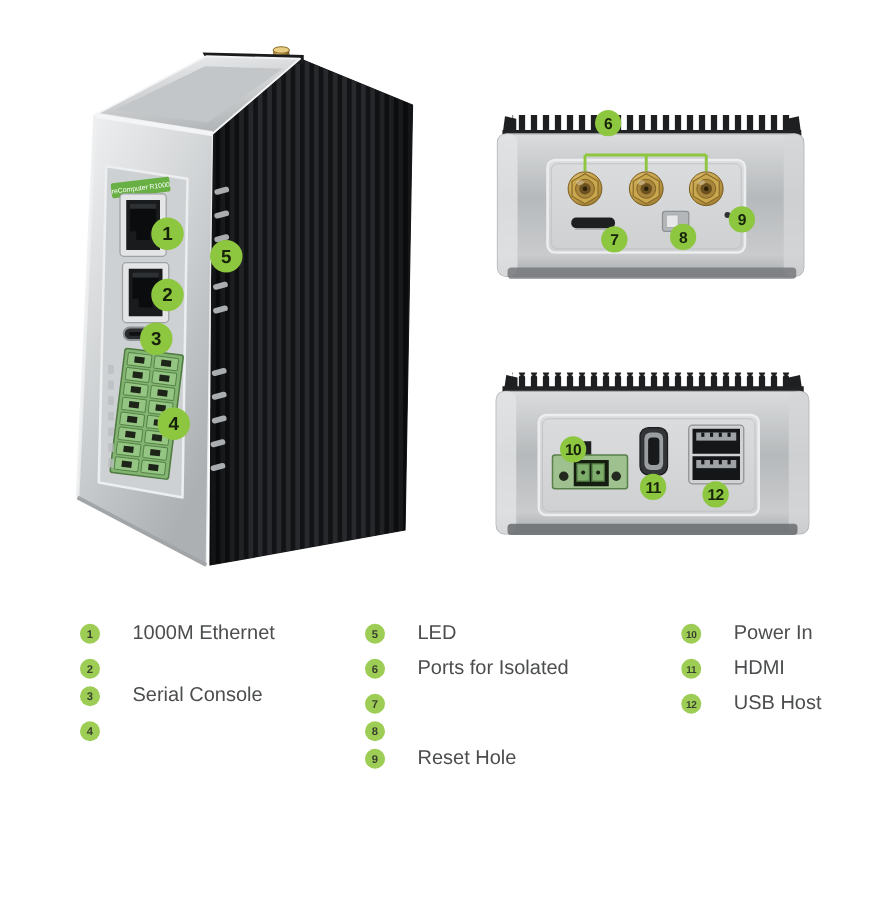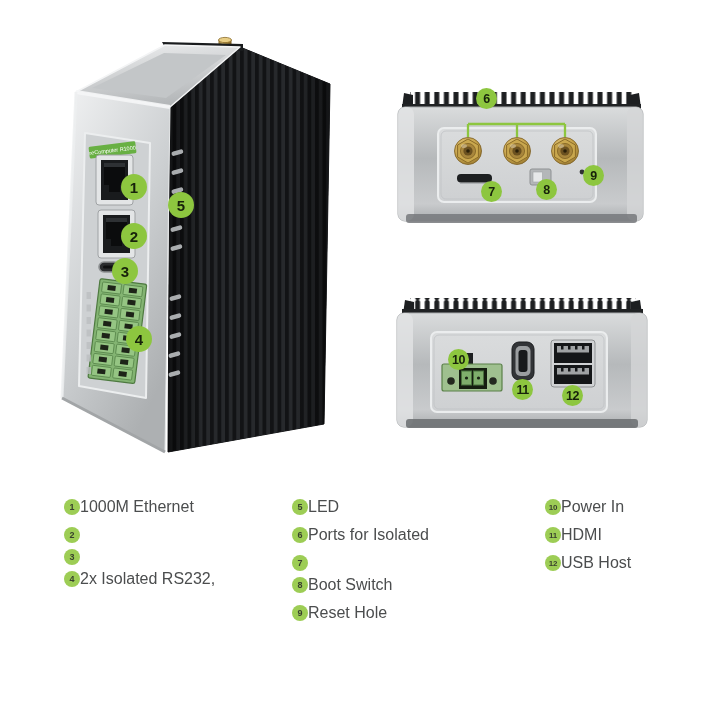--- a/index.html
+++ b/index.html
@@ -15,21 +15,21 @@
   .badge.lg { width:26px; height:26px; font-size:15px; }
   .badge.md { width:21px; height:21px; font-size:12.5px; letter-spacing:-0.5px; }
 
   
   .legend-col { position:absolute; top:493px; }
   .lrow  { display:flex; align-items:flex-start; }
   .lbadge { width:16px; height:16px; border-radius:50%; background:#9dcd55; color:#39402e;
             font-size:9px; font-weight:700; display:flex; align-items:center; justify-content:center;
             margin-top:6px; flex:none; }
   .lbadge.two { font-size:8px; letter-spacing:-0.3px; }
-  .llines { margin-left:0; }
+  .llines { margin-left:26px; }
   .ltext { font-size:16px; line-height:28px; color:#4b4d4e; white-space:nowrap; }
 </style>
 </head>
 <body>
 
 <div class="canvas">
 
   <svg class="devices" viewBox="0 0 708 720">
     <defs>
       <linearGradient id="gFront" x1="0" y1="0" x2="0.6" y2="1">
@@ -311,25 +311,27 @@
       <span class="lbadge">1</span>
       <div class="llines">
           <div class="ltext">1000M Ethernet</div>
         </div>
     </div>
     <div class="lrow">
       <span class="lbadge">2</span>
     </div>
     <div class="lrow">
       <span class="lbadge">3</span>
+      <div class="llines">
+          <div class="ltext">Serial Console</div>
+        </div>
     </div>
     <div class="lrow">
       <span class="lbadge">4</span>
       <div class="llines">
-        <div class="ltext">2x Isolated RS232,</div>
       </div>
     </div>
   </div>
 
   <div class="legend-col" style="left:292px;">
     <div class="lrow">
       <span class="lbadge">5</span>
       <div class="llines">
           <div class="ltext">LED</div>
         </div>
@@ -338,23 +340,20 @@
       <span class="lbadge">6</span>
       <div class="llines">
         <div class="ltext">Ports for Isolated</div>
       </div>
     </div>
     <div class="lrow">
       <span class="lbadge">7</span>
     </div>
     <div class="lrow">
       <span class="lbadge">8</span>
-      <div class="llines">
-          <div class="ltext">Boot Switch</div>
-        </div>
     </div>
     <div class="lrow">
       <span class="lbadge">9</span>
       <div class="llines">
           <div class="ltext">Reset Hole</div>
         </div>
     </div>
   </div>
 
   <div class="legend-col" style="left:545px;">

